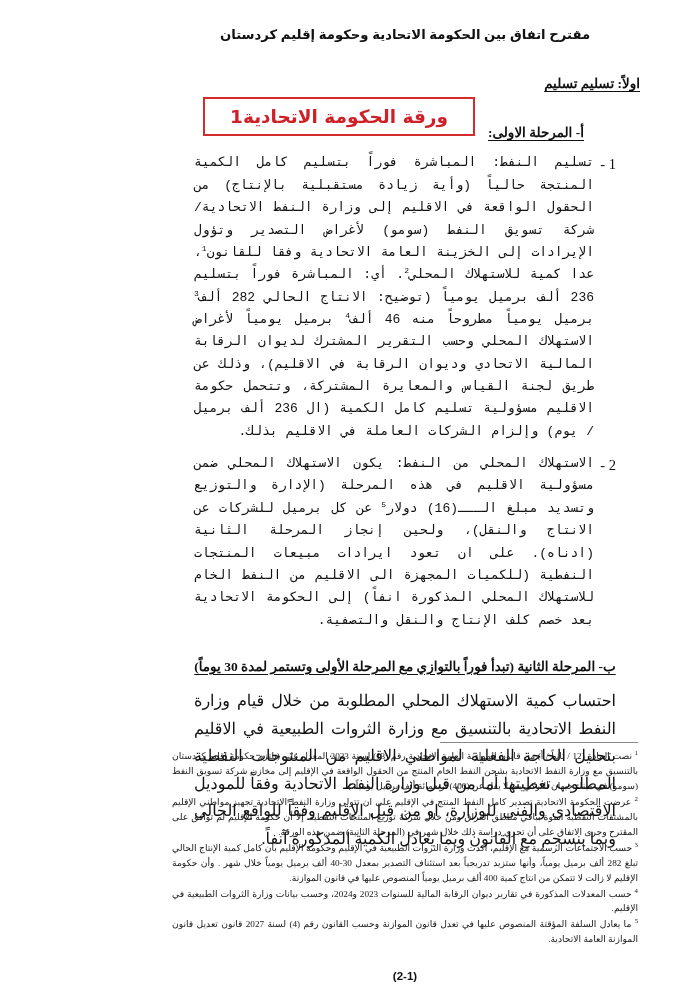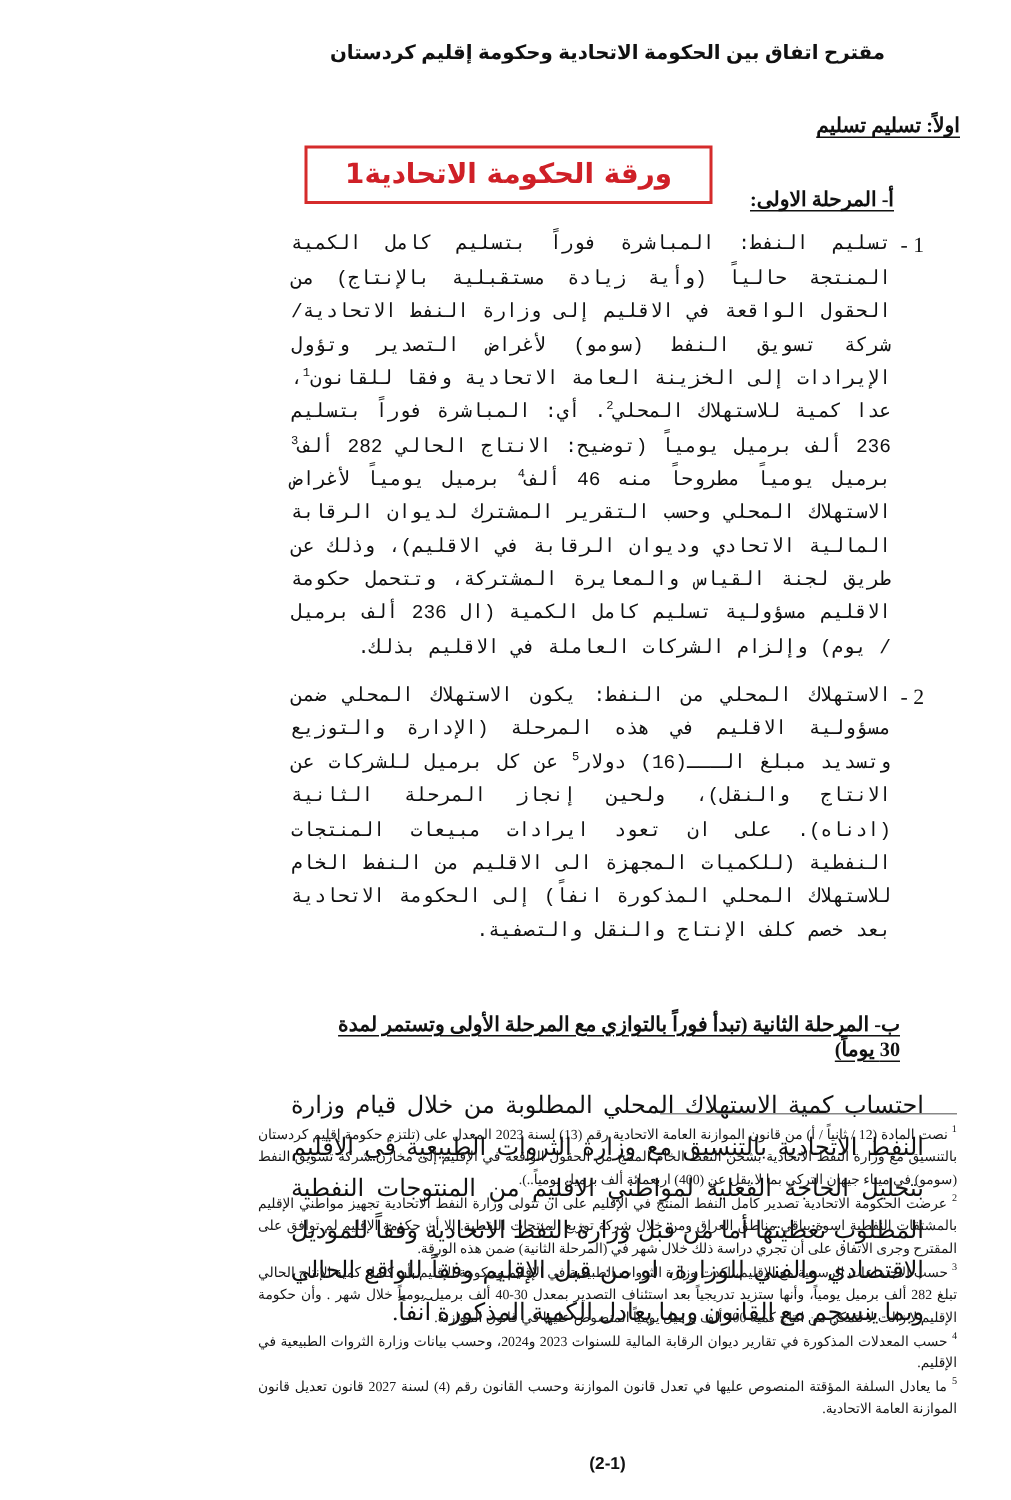--- a/index.html
+++ b/index.html
@@ -81,26 +81,27 @@
   
   .body-wrap {
     margin: 0;
     padding: 0 42px 0 42px;
   }
   .sub-heading {
     font-weight: bold;
     font-size: 13.5px;
     text-decoration: underline;
     text-underline-offset: 2.5px;
-    margin: 9px 20px 0 0;
+    margin: 9px 32px 0 0;
     text-align: right;
     white-space: nowrap;
   }
   .sub-heading.center-b {
-    margin: 16px;
+    text-align: center;
+    margin: 0;
     white-space: normal;
   }
 
   .numbered-list {
     margin: 11px 0 0 0;
     padding: 0;
     list-style: none;
   }
   .num-item {
     display: flex;

